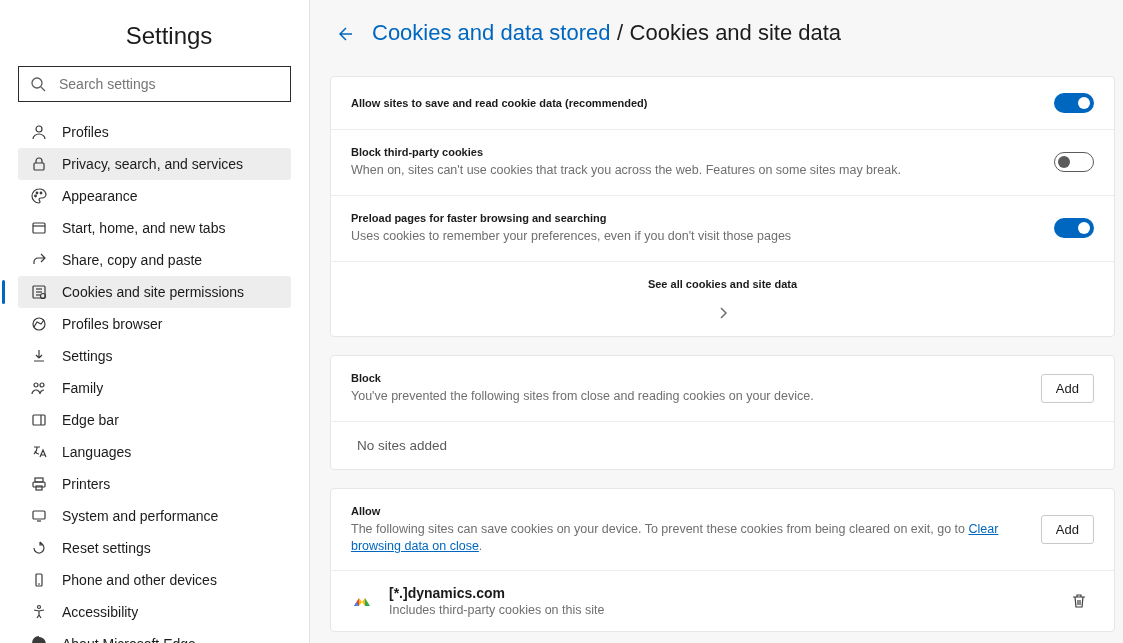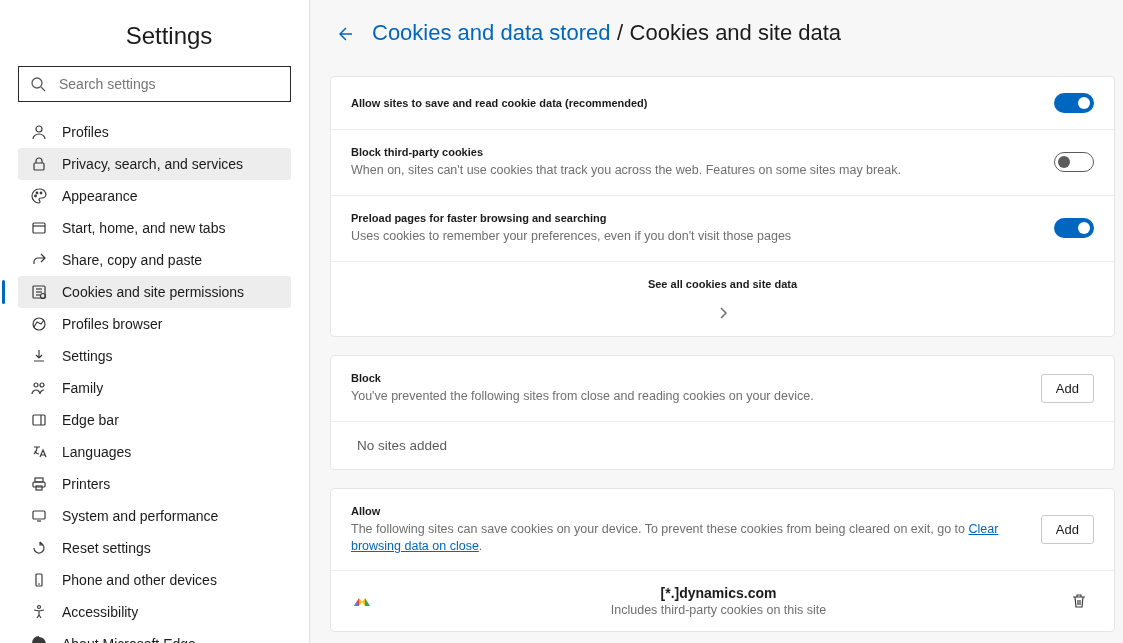--- a/index.html
+++ b/index.html
@@ -32,21 +32,21 @@
 .toggle.on { background: #0067c0; }
 .toggle.off { background: #fff; border: 1px solid #5b5b5b; }
 .toggle-knob { position: absolute; width: 12px; height: 12px; border-radius: 50%; top: 50%; transform: translateY(-50%); }
 .toggle.on .toggle-knob { background: #fff; right: 4px; }
 .toggle.off .toggle-knob { background: #5b5b5b; left: 3px; }
 .add-btn { border: 1px solid #c9c9c9; background: #fff; padding: 6px 14px; font-size: 13px; border-radius: 3px; cursor: pointer; font-family: inherit; color: #1b1b1b; }
 .chev-icon { flex-shrink: 0; }
 .empty-row { padding: 16px 26px; font-size: 13.5px; color: #5b5b5b; }
 .site-row { display: flex; align-items: center; padding: 14px 20px; gap: 16px; }
 .site-icon { width: 22px; height: 22px; display: flex; align-items: center; justify-content: center; flex-shrink: 0; }
-.site-info { flex: 1; text-align: center; }
+.site-info { flex: 1; }
 .site-name { font-size: 14px; font-weight: 600; }
 .site-sub { font-size: 12.5px; color: #6f6f6f; margin-top: 2px; }
 .del-btn { width: 30px; height: 30px; display: flex; align-items: center; justify-content: center; cursor: pointer; border-radius: 4px; }
 svg { display: block; }
 </style>
 </head>
 <body>
 
 <aside class="sidebar">
   <div class="sidebar-title">Settings</div>

